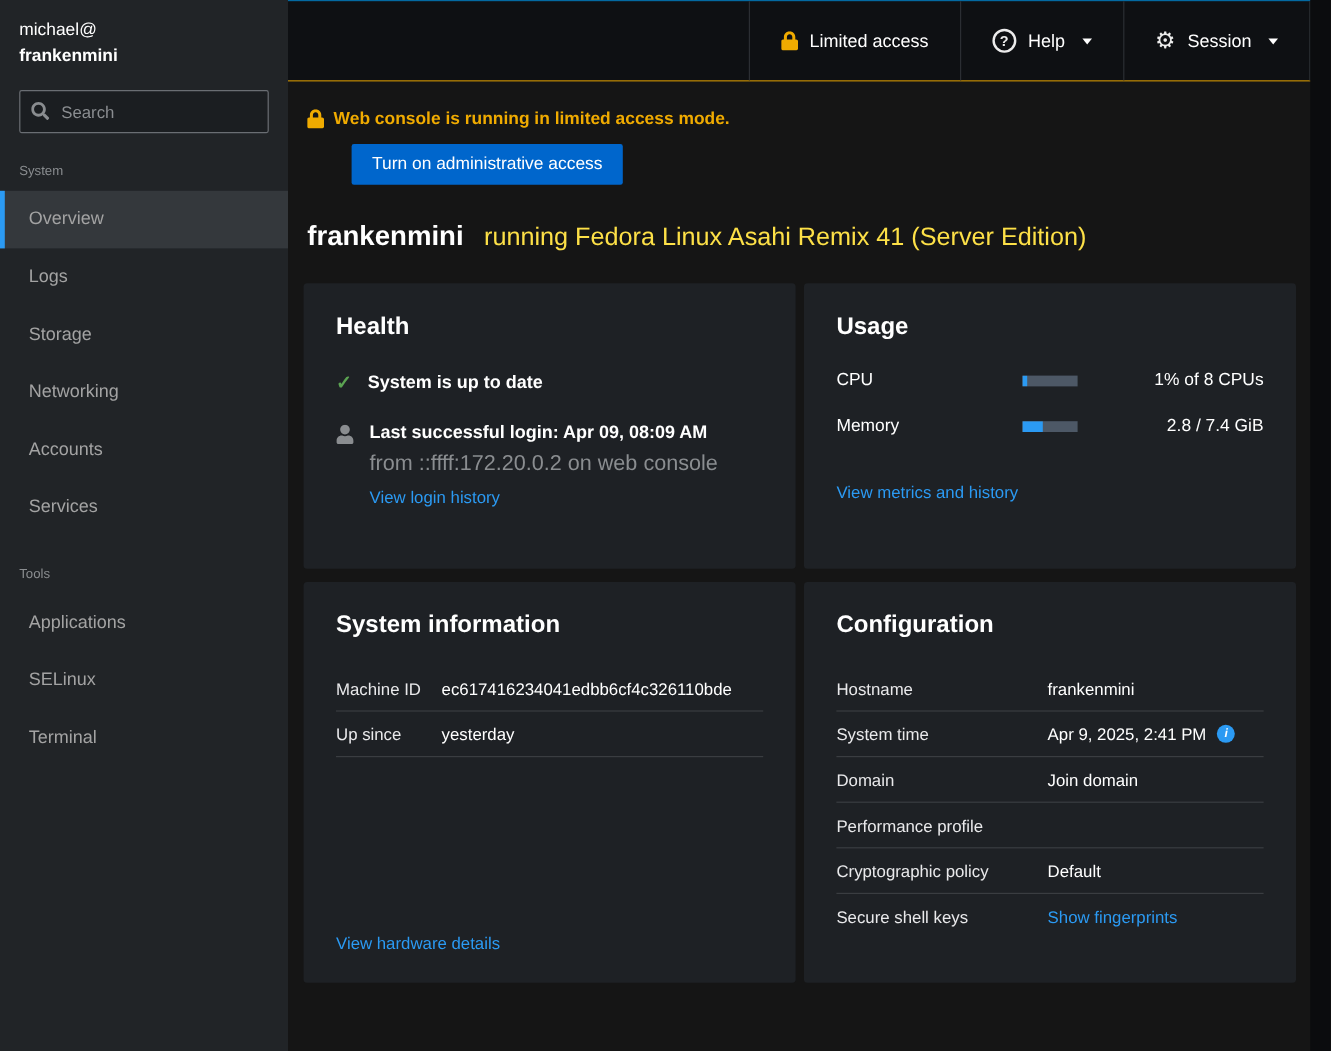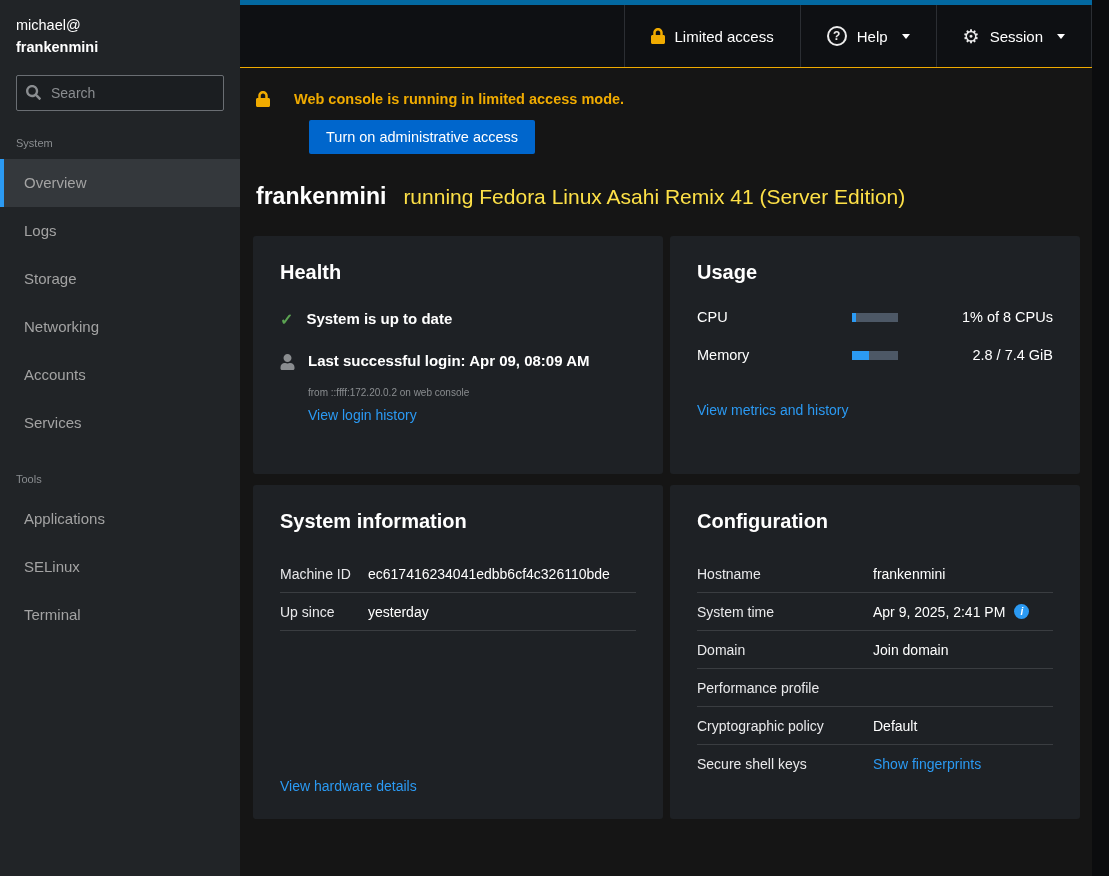--- a/index.html
+++ b/index.html
@@ -26,41 +26,41 @@
     height:48px; display:flex; align-items:center; padding:0 16px 0 20px;
     border-left:4px solid transparent; font-size:15px; color:#a3a3a3; cursor:pointer;
   }
   .nav-item.active { background:#34383c; border-left-color:#2b9af3; }
 
   
   .main { flex:1; min-width:0; display:flex; flex-direction:column; }
 
   .masthead {
     height:68px; flex-shrink:0; background:#0e1013;
-    border-top:5px solid #0369a1; border-bottom:1px solid #f0ab00;
+    border-top:1px solid #0369a1; border-bottom:1px solid #f0ab00;
     display:flex; align-items:stretch; justify-content:flex-end;
   }
   .mast-item {
     display:flex; align-items:center; gap:10px; padding:0 26px;
     border-left:1px solid #2b2e33; font-size:15px; color:#ffffff; cursor:pointer;
   }
   .mast-item:last-child { border-right:1px solid #2b2e33; }
   .lock-icon { width:14px; height:16px; fill:#f0ab00; }
   .help-circle {
     width:20px; height:20px; border:2px solid #ececec; border-radius:50%;
     display:flex; align-items:center; justify-content:center;
     font-size:12px; font-weight:bold; color:#ececec;
   }
   .gear-glyph { font-size:19px; line-height:1; color:#ececec; }
   .caret-down { width:0; height:0; border-left:4.5px solid transparent; border-right:4.5px solid transparent; border-top:5.5px solid #ffffff; margin-left:4px; }
 
   
   .content { flex:1; background:#151515; padding:22px 12px 16px 13px; overflow:hidden; }
 
-  .alert { display:flex; gap:24px; margin-left:3px; }
+  .alert { display:flex; gap:8px; margin-left:3px; }
   .alert .lock-icon { margin-top:1px; }
   .alert-title { color:#f0ab00; font-weight:bold; font-size:14.5px; padding-top:1px; }
   .alert-action {
     display:inline-block; margin:13px 0 0 15px; background:#0066cc; color:#ffffff;
     border:none; border-radius:2px; padding:9px 17px; font-size:14.5px; cursor:pointer;
     font-family:"Liberation Sans",sans-serif;
   }
   .page-header { display:flex; align-items:baseline; gap:17px; margin:29px 0 0 3px; }
   .host-title { font-size:23px; font-weight:600; }
   .host-subtitle { font-size:21px; font-weight:400; color:#fde047; }
@@ -74,21 +74,21 @@
   .card.bottom { min-height:334px; }
   .card-title { font-size:20px; font-weight:bold; color:#ffffff; }
   .link { color:#2b9af3; font-size:14px; cursor:pointer; text-decoration:none; }
 
   
   .health-body { margin-top:26px; }
   .health-row { display:flex; gap:13px; align-items:flex-start; margin-bottom:23px; }
   .check-glyph { color:#5ba352; font-weight:bold; font-size:16px; line-height:1.2; }
   .user-icon { width:15px; height:16px; fill:#8a8d90; margin-top:2px; }
   .health-main { font-size:15px; font-weight:600; }
-  .health-sub { margin-top:18px; font-size:10px; color:#8a8d90; font-weight:400; }
+  .health-sub { margin-top:7px; font-size:18px; color:#8a8d90; font-weight:400; }
   .health-link { display:inline-block; margin-top:9px; }
 
   
   .usage-body { margin-top:14px; }
   .usage-row { display:flex; align-items:center; height:38px; font-size:14.5px;gap:23px; }
   .usage-label { width:132px; }
   .usage-bar { flex:1; height:9px; background:#4d5866; overflow:hidden; }
   .usage-fill { height:100%; background:#2b9af3; min-width:4px; }
   .usage-value { width:132px; text-align:right; }
   .usage-link { display:inline-block; margin-top:28px; }

